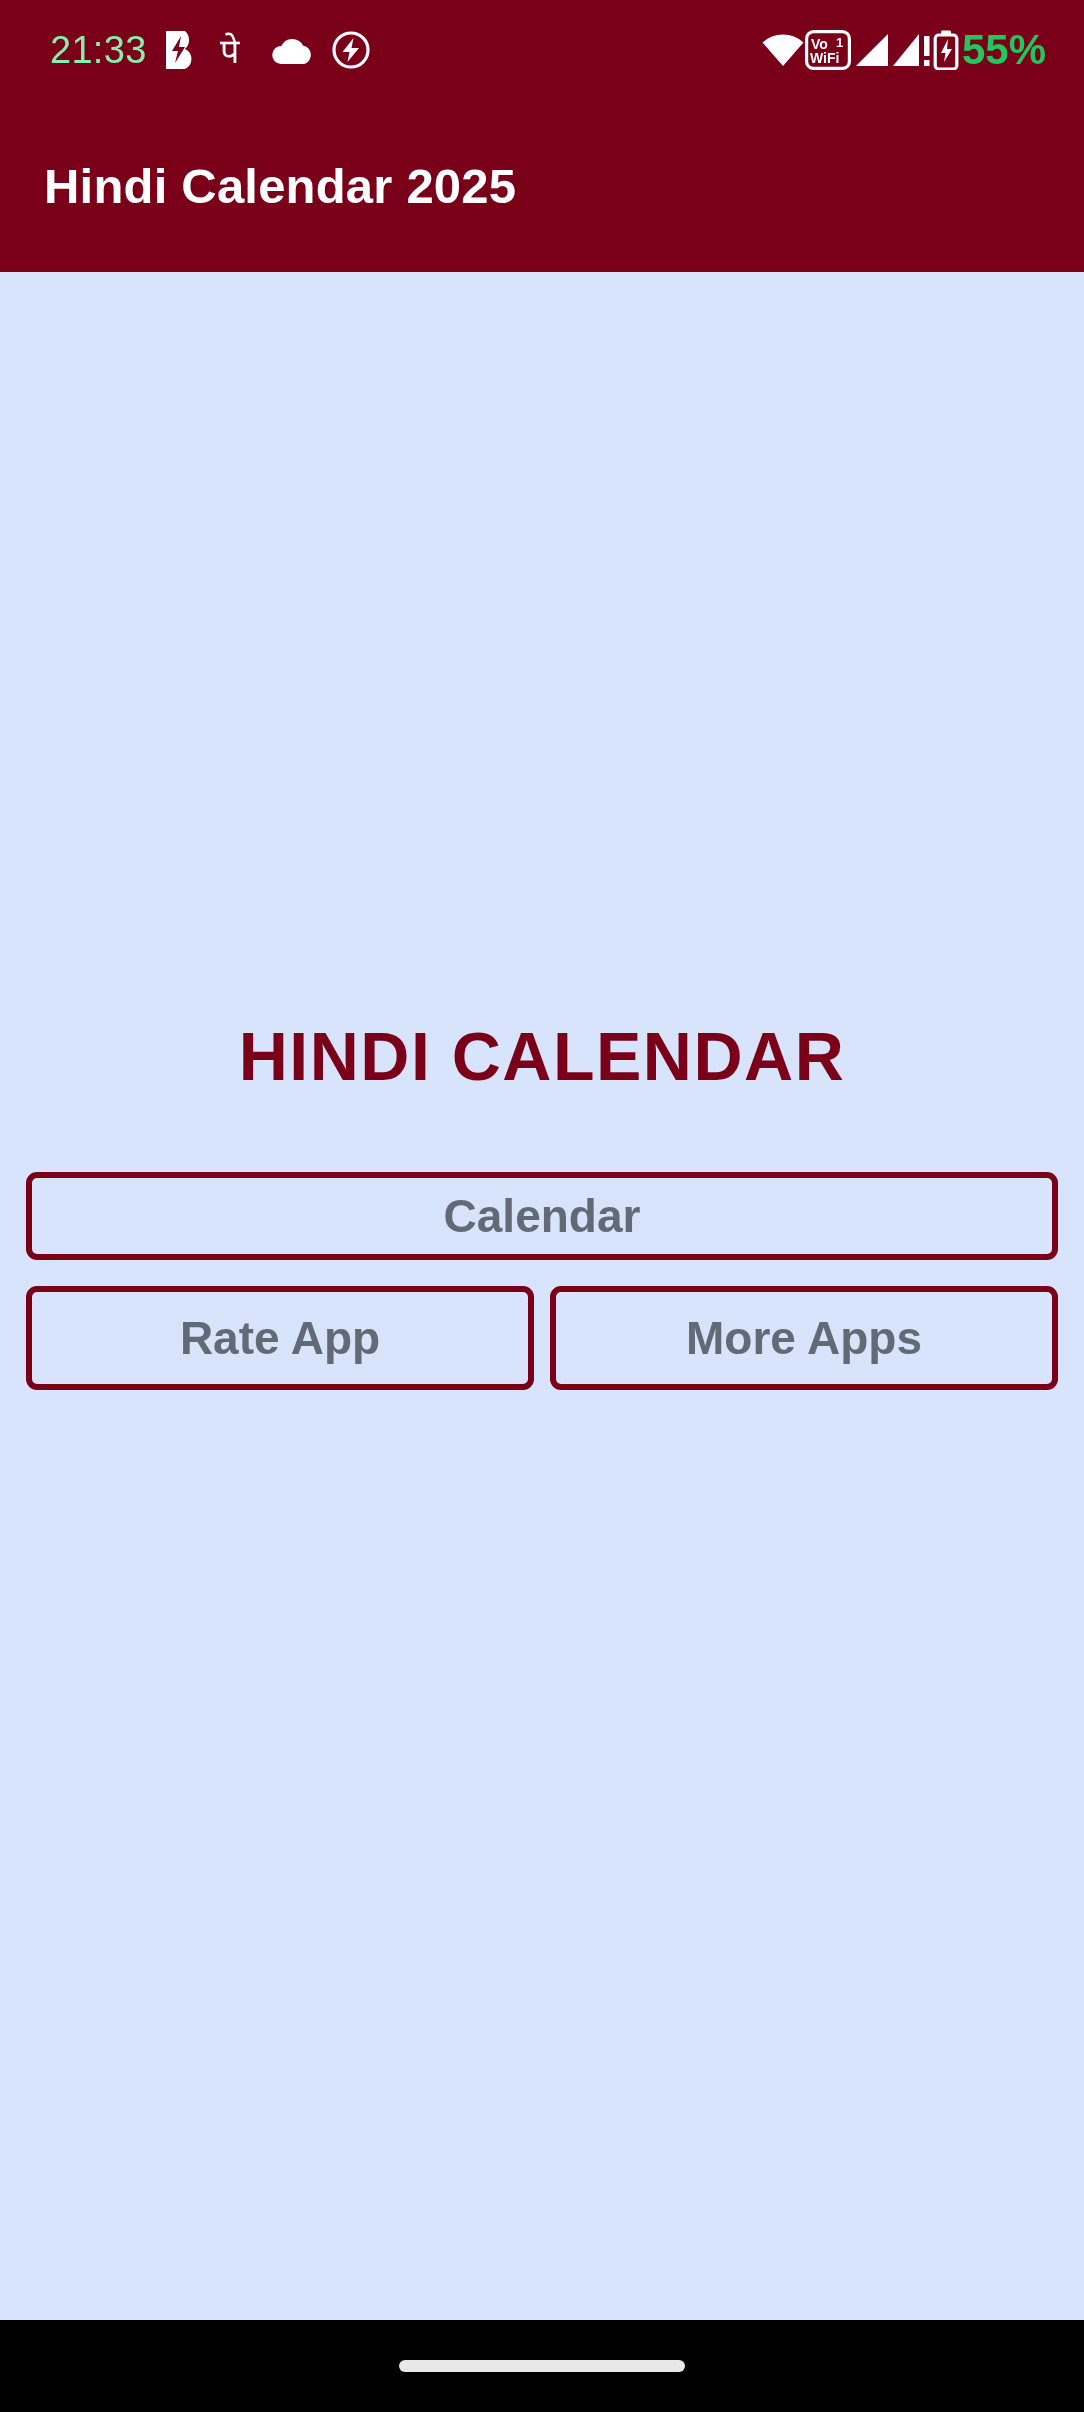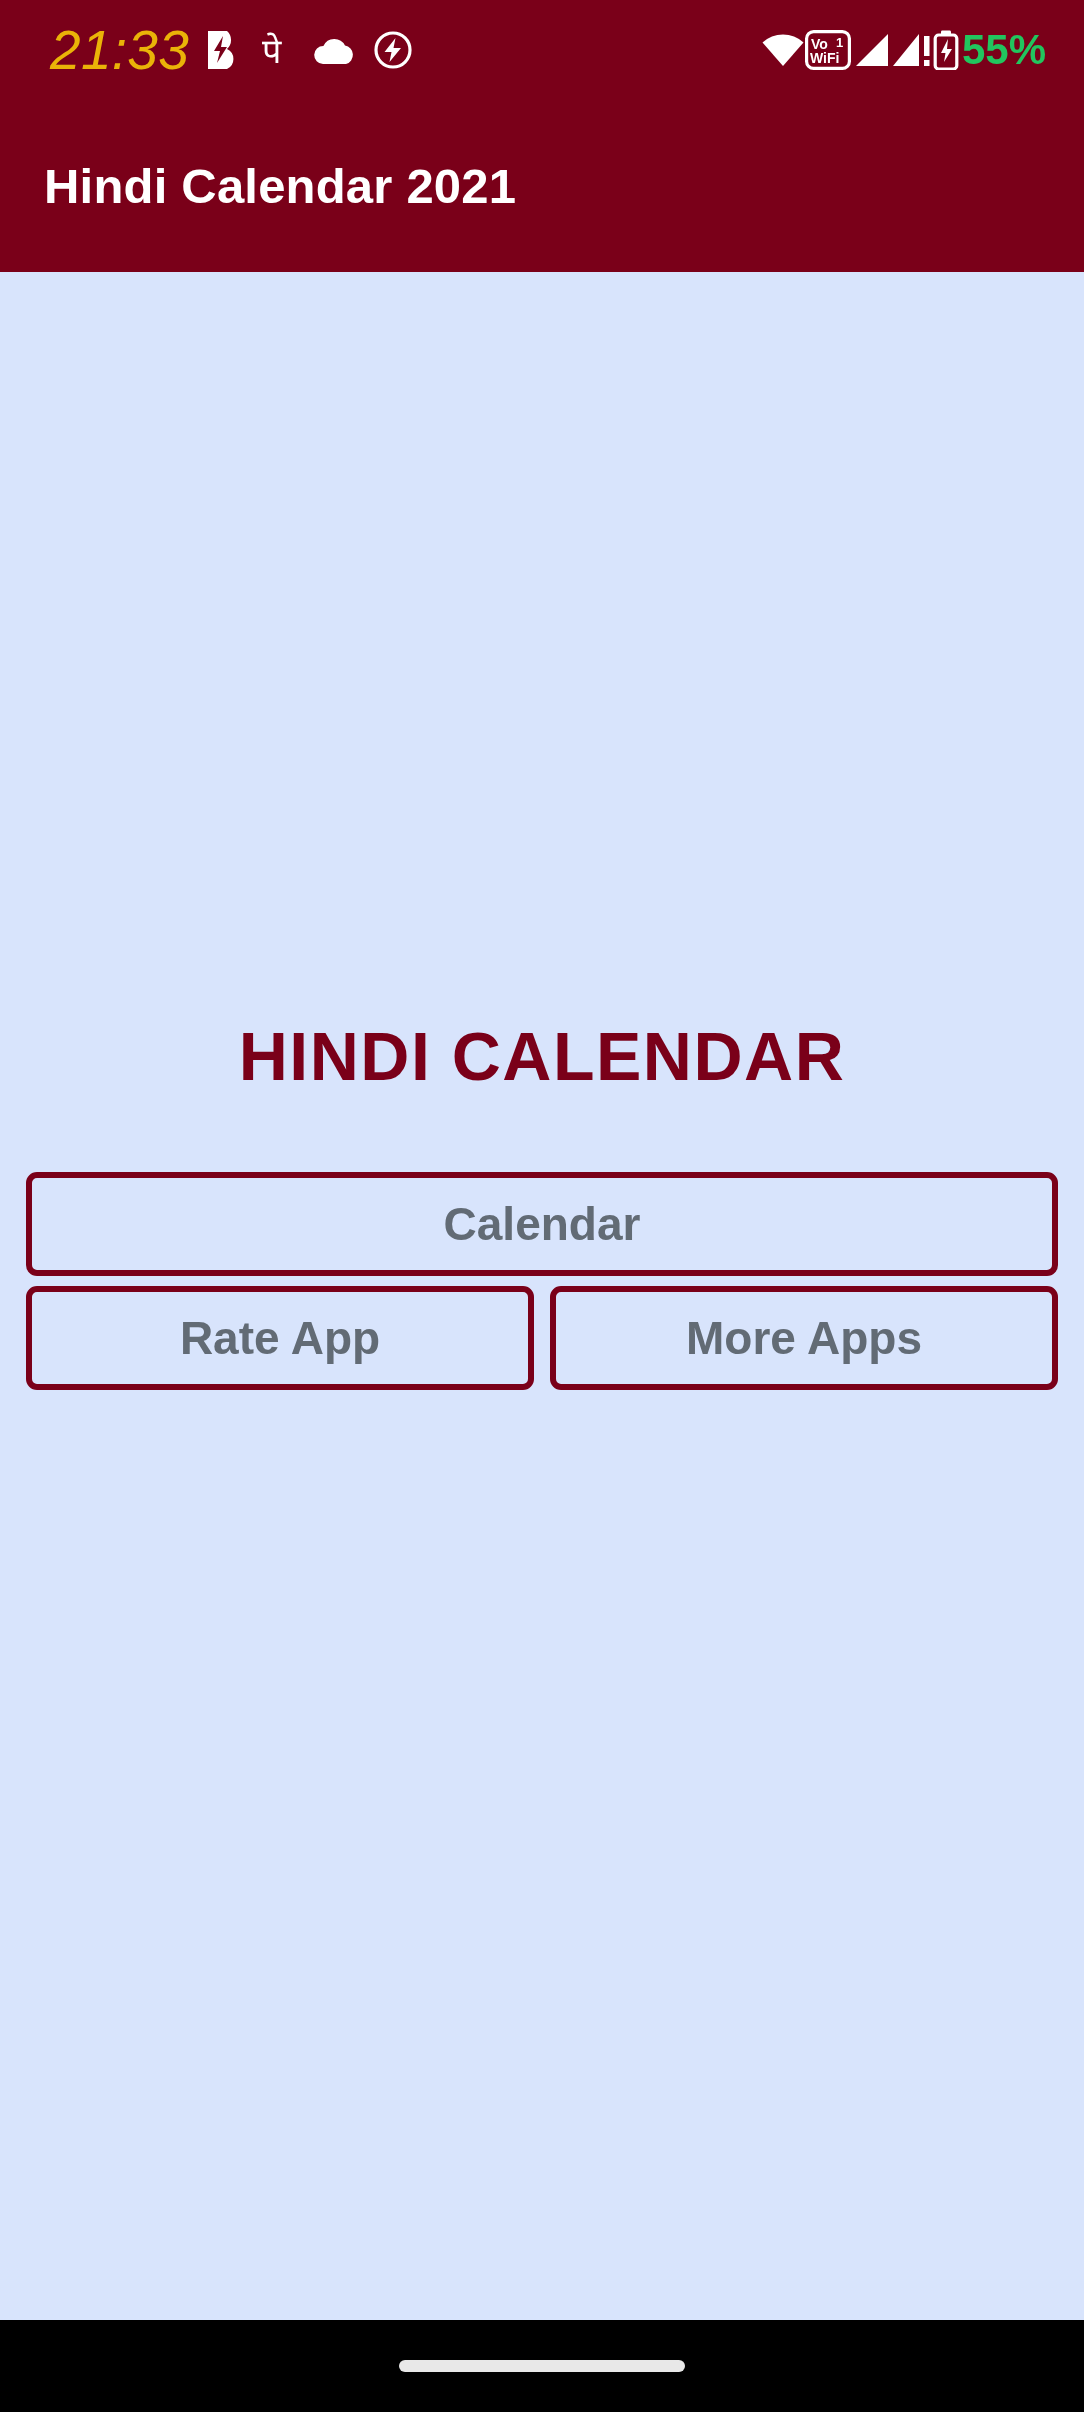--- a/index.html
+++ b/index.html
@@ -20,22 +20,22 @@
   .statusbar {
     height:100px;
     background:#7A0019;
     display:flex; align-items:center;
     padding:0 38px 0 50px;
     flex:0 0 auto;
   }
   .sb-left { display:flex; align-items:center; gap:17px; }
   .sb-right { display:flex; align-items:center; gap:0; margin-left:auto; }
   .sb-time {
-    color:#eab308; font-size:55px; font-weight:500;
-    letter-spacing:.3px; line-height:1;font-style:italic;
+    color:#86efac; font-size:38px; font-weight:500;
+    letter-spacing:.3px; line-height:1;
   }
   .sb-icon { display:flex; align-items:center; justify-content:center; }
   .bat-pct {
     color:#22c55e; font-size:42px; font-weight:700;
     line-height:1; margin-left:3px;
   }
 
   
   .appbar {
     height:172px;
@@ -78,22 +78,22 @@
     color:#626B75;
     font-size:46px;
     font-weight:700;
     font-family:"Liberation Sans", sans-serif;
     display:flex; align-items:center; justify-content:center;
     cursor:pointer;
     line-height:1;
   }
   .btn-calendar {
     width:100%;
-    height:104px;
-    margin-bottom:10px;
+    height:88px;
+    margin-bottom:26px;
   }
   .btn-row {
     width:100%;
     display:flex;
     gap:16px;
   }
   .btn-half { flex:1 1 0; height:104px; }
 
   
   .navbar {
@@ -181,21 +181,21 @@
           <rect x="2.2" y="5" width="21.6" height="34" rx="3.5" fill="none" stroke="#fff" stroke-width="3.2"></rect>
           <path d="M15 9 L8 23 h4.5 l-1.5 9 L19 19 h-5 z" fill="#fff"></path>
         </svg>
       </span>
 
       <span class="bat-pct">55%</span>
     </div>
   </div>
 
   <div class="appbar">
-    <span class="appbar-title">Hindi Calendar 2021</span>
+    <span class="appbar-title">Hindi Calendar 2025</span>
   </div>
 
   <div class="content">
     <div class="spacer-top"></div>
 
     <div class="app-heading">HINDI CALENDAR</div>
 
     <button class="btn btn-calendar">Calendar</button>
 
     <div class="btn-row">

